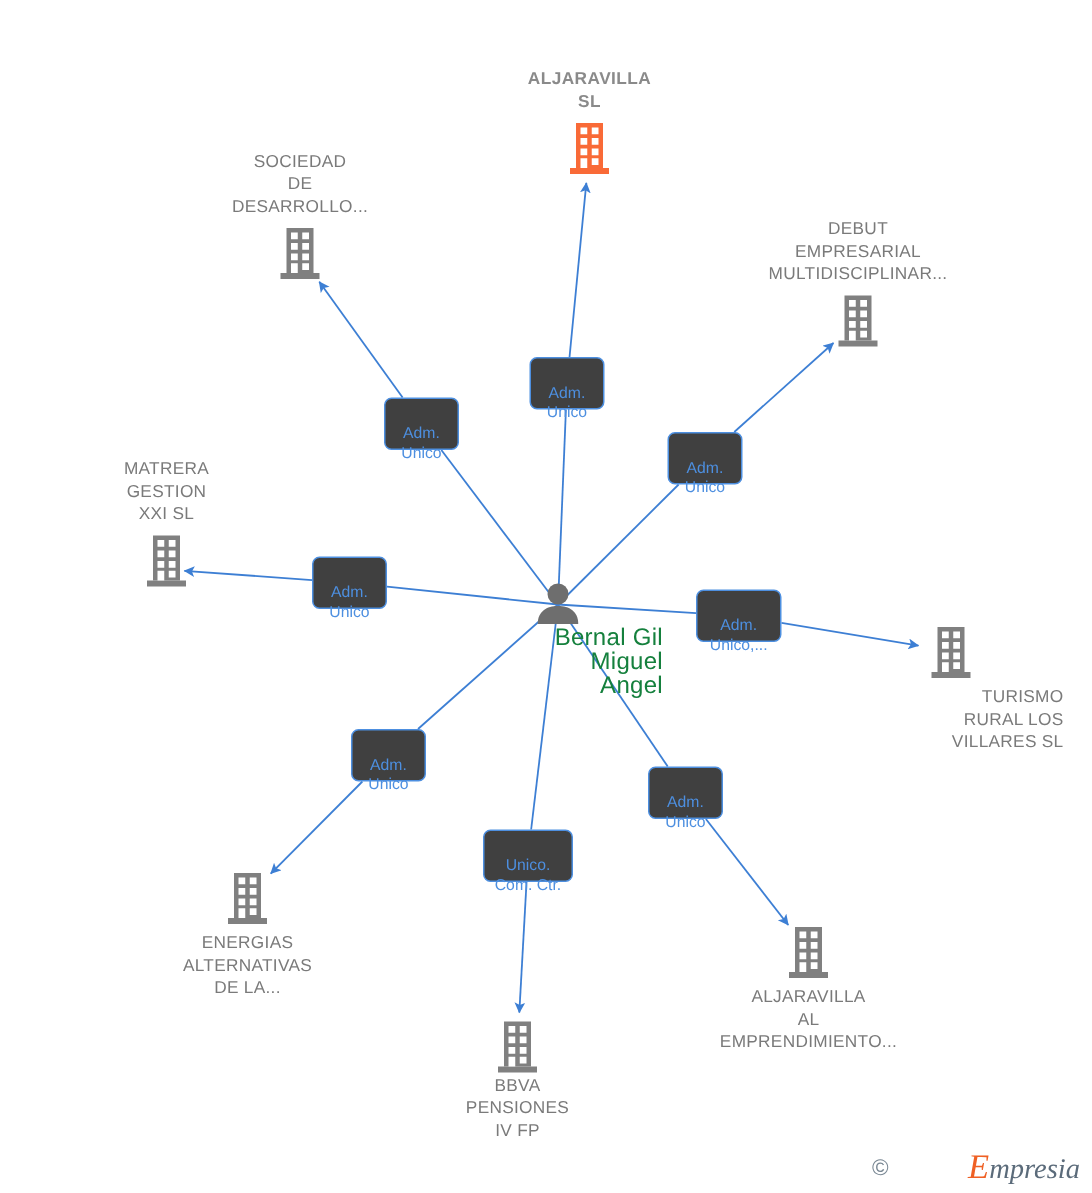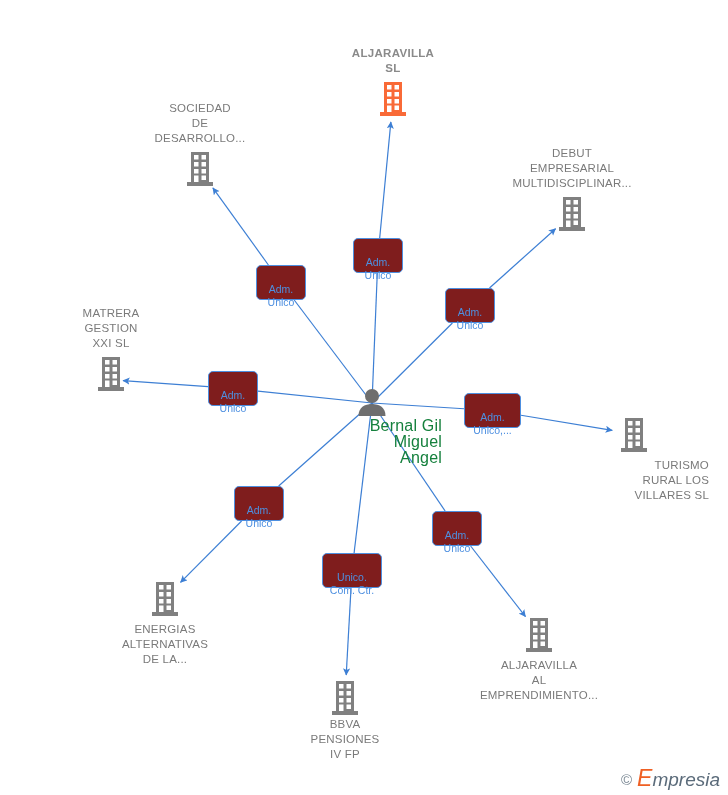--- a/index.html
+++ b/index.html
@@ -19,38 +19,38 @@
     font-size:11.5px;line-height:15px;color:#7a7a7a;
     letter-spacing:.2px;white-space:pre-line;
   }
   .node.orange .lbl{color:#8a8a8a;font-weight:bold;letter-spacing:.3px;}
   .node.person .lbl{color:#15803d;font-size:16px;line-height:16px;text-align:right;}
 
   .elabel{
     position:absolute;
     border:1px solid #4d8fe0;
     border-radius:5px;
-    background:#7f1d1d;
+    background:#404040;
     color:#4d8fe0;
     font-size:10.5px;
     line-height:13px;
     text-align:center;
     padding:4px 6px 5px 6px;
     white-space:pre-line;
     box-sizing:border-box;
   }
 
   #watermark{
     position:absolute;right:8px;bottom:6px;
     display:flex;align-items:center;gap:5px;
   }
   #watermark .cmark{color:#7a8894;font-size:15px;line-height:15px;}
   #watermark .wname{
-    font-family:Liberation Sans, sans-serif;
-    font-style:italic;font-size:19px;line-height:19px;color:#5b6b7a;
+    font-family:Liberation Serif, serif;
+    font-style:italic;font-size:19px;line-height:19px;color:#5b6b7a;margin-left:48px;
   }
   #watermark .wname .e{color:#ef6024;font-size:23px;}
 </style>
 </head>
 <body>
 
 <div id="canvas">
 
   <svg id="edges" viewBox="0 0 728 795" xmlns="http://www.w3.org/2000/svg">
     <defs>

